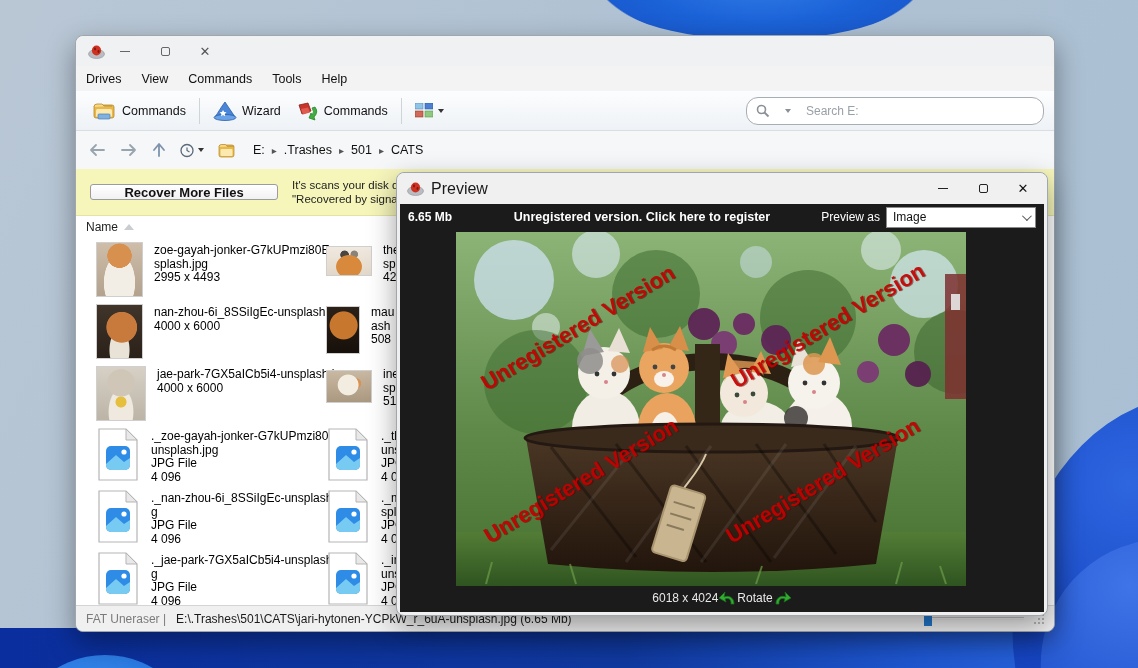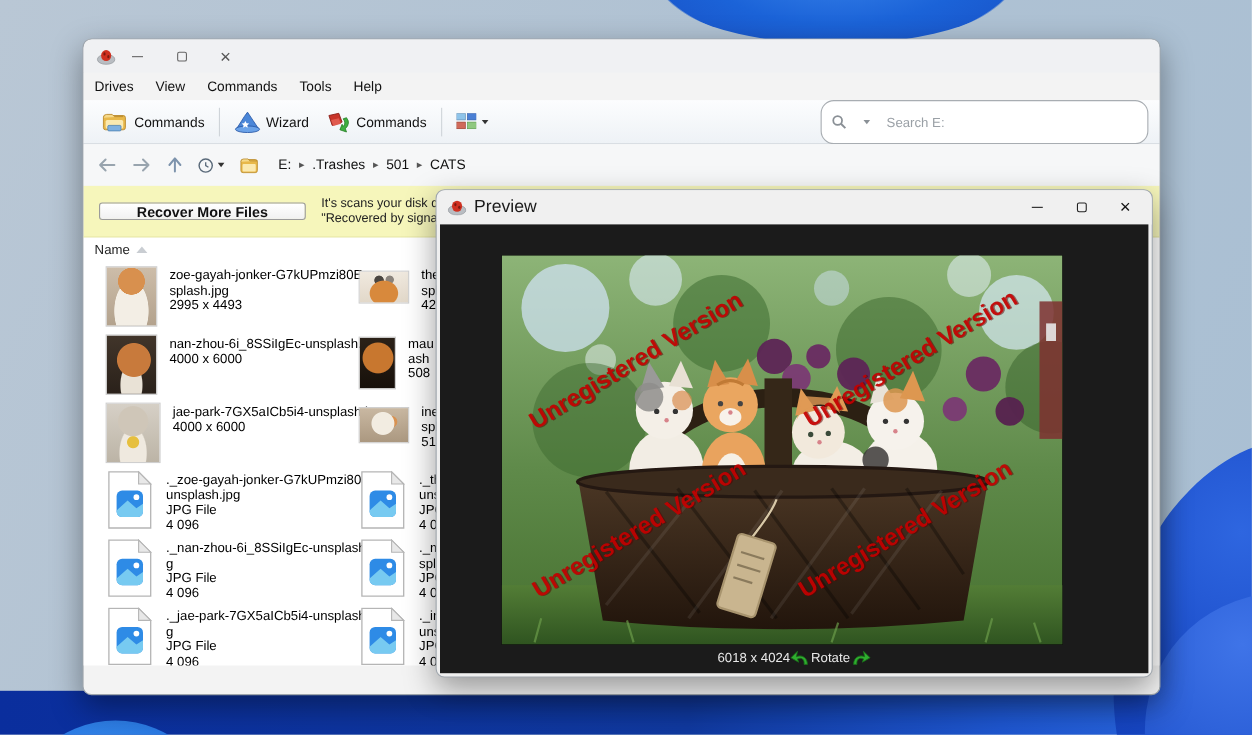--- a/index.html
+++ b/index.html
@@ -31,21 +31,21 @@
   .mw-titlebar { position:absolute; left:0; top:0; right:0; height:30px; display:flex; align-items:center;
     padding:0 6px 0 12px; border-radius:8px 8px 0 0; background:#f0f1f3; }
   .mw-title { font-size:12px; color:#3a3a3a; margin-left:7px; flex:1; white-space:nowrap; }
   .mw-menubar { position:absolute; left:0; top:30px; right:0; height:25px; display:flex; align-items:center;
     background:#f3f3f3; }
   .menu-item { font-size:12.5px; color:#111; padding:3px 10px; }
   .mw-toolbar { position:absolute; left:0; top:55px; right:0; height:40px; display:flex; align-items:center;
     padding:0 10px; background:linear-gradient(#fcfdfe,#eef2f6); border-bottom:1px solid #d9dee3; }
   .tb-btn { display:flex; align-items:center; gap:5px; padding:4px 7px; border-radius:3px; font-size:12.5px; color:#111; }
   .tb-sep { width:1px; height:26px; background:#cfd4d9; margin:0 6px; }
-  .search-pill { margin-left:auto; width:298px; height:40px; border:1px solid #a8adb2; border-radius:12px;
+  .search-pill { margin-left:auto; width:298px; height:28px; border:1px solid #a8adb2; border-radius:12px;
     background:#fff; display:flex; align-items:center; padding:0 9px; gap:15px; }
   .search-pill input { border:none; outline:none; flex:1; font-size:12px; color:#333; background:transparent;
     font-family:"Liberation Sans",sans-serif; }
   .search-pill input::placeholder { color:#9aa0a6; }
   .mw-crumbbar { position:absolute; left:0; top:95px; right:0; height:38px; display:flex; align-items:center;
     padding:0 12px; background:#f6f7f8; }
   .nav-ico { margin-right:14px; display:flex; align-items:center; }
   .crumb { font-size:12.5px; color:#111; padding:0 3px; }
   .crumb-sep { color:#555; font-size:10px; padding:0 4px; }
   .mw-banner { position:absolute; left:0; top:133px; right:0; height:47px; background:#f6f6bb;
@@ -334,20 +334,36 @@
             <path d="M30 1 L30 12 H41 Z" fill="#e8e8e8" stroke="#b5b5b5" stroke-width="1"></path>
             <rect x="10" y="18" width="24" height="24" rx="5" fill="#2e8be6"></rect>
             <path d="M10 36 L20 27 L28 34 L34 30 V37 a5 5 0 0 1 -5 5 H15 a5 5 0 0 1 -5 -5 Z" fill="#7fd0f2" opacity=".9"></path>
             <circle cx="28" cy="24" r="2.6" fill="#fff"></circle>
           </svg>
         <div class="f-text"><span>._in</span><br><span>uns</span><br><span>JPG</span><br><span>4 0</span></div>
       </div>
     </div>
   </div>
 
+  <div class="mw-statusbar">
+    <span class="status-app">FAT Uneraser |</span>
+    <span class="status-path">E:\.Trashes\501\CATS\jari-hytonen-YCPkW_r_6uA-unsplash.jpg (6.65 Mb)</span>
+    <div class="status-slider">
+      <div class="slider-groove"></div>
+      <div class="slider-handle"></div>
+    </div>
+    <span class="grip">
+        <span style="left:8px;top:8px"></span>
+        <span style="left:8px;top:4px"></span>
+        <span style="left:4px;top:8px"></span>
+        <span style="left:8px;top:0"></span>
+        <span style="left:4px;top:4px"></span>
+        <span style="left:0;top:8px"></span>
+      </span>
+  </div>
 </div>
 
 <div class="win" id="pv-win">
   <div class="pv-titlebar">
     <svg width="17" height="15">
         <ellipse cx="8.5" cy="10" rx="8" ry="4.5" fill="#b9bdc2" stroke="#8f9499" stroke-width="0.6"></ellipse>
         <ellipse cx="8.5" cy="6.5" rx="4.6" ry="5" fill="#cf3020"></ellipse>
         <ellipse cx="7" cy="5" rx="1" ry="1.4" fill="#7c1a10"></ellipse>
         <ellipse cx="10.5" cy="7.5" rx="1" ry="1.4" fill="#7c1a10"></ellipse>
       </svg>
@@ -357,20 +373,29 @@
       </span>
     <span class="ctl">
         <span class="glyph-max" style="border-color:#222;"></span>
       </span>
     <span class="ctl">
         <span class="glyph-close" style="color:#111;">✕</span>
       </span>
   </div>
 
   <div class="pv-body">
+    <div class="pv-infobar">
+      <span class="pv-size">6.65 Mb</span>
+      <span class="pv-notice">Unregistered version. Click here to register</span>
+      <span class="pv-as-label">Preview as</span>
+      <div class="pv-select">
+        <span>Image</span>
+        <span class="chev"></span>
+      </div>
+    </div>
 
     <div class="pv-image">
       <svg width="510" height="354">
         <defs>
           <linearGradient id="bgG" x1="0" y1="0" x2="0" y2="1">
               <stop offset="0" stop-color="#8db477"></stop>
               <stop offset=".55" stop-color="#5f8a4a"></stop>
               <stop offset="1" stop-color="#46702f"></stop>
             </linearGradient>
           <linearGradient id="bkG" x1="0" y1="0" x2="0" y2="1">

